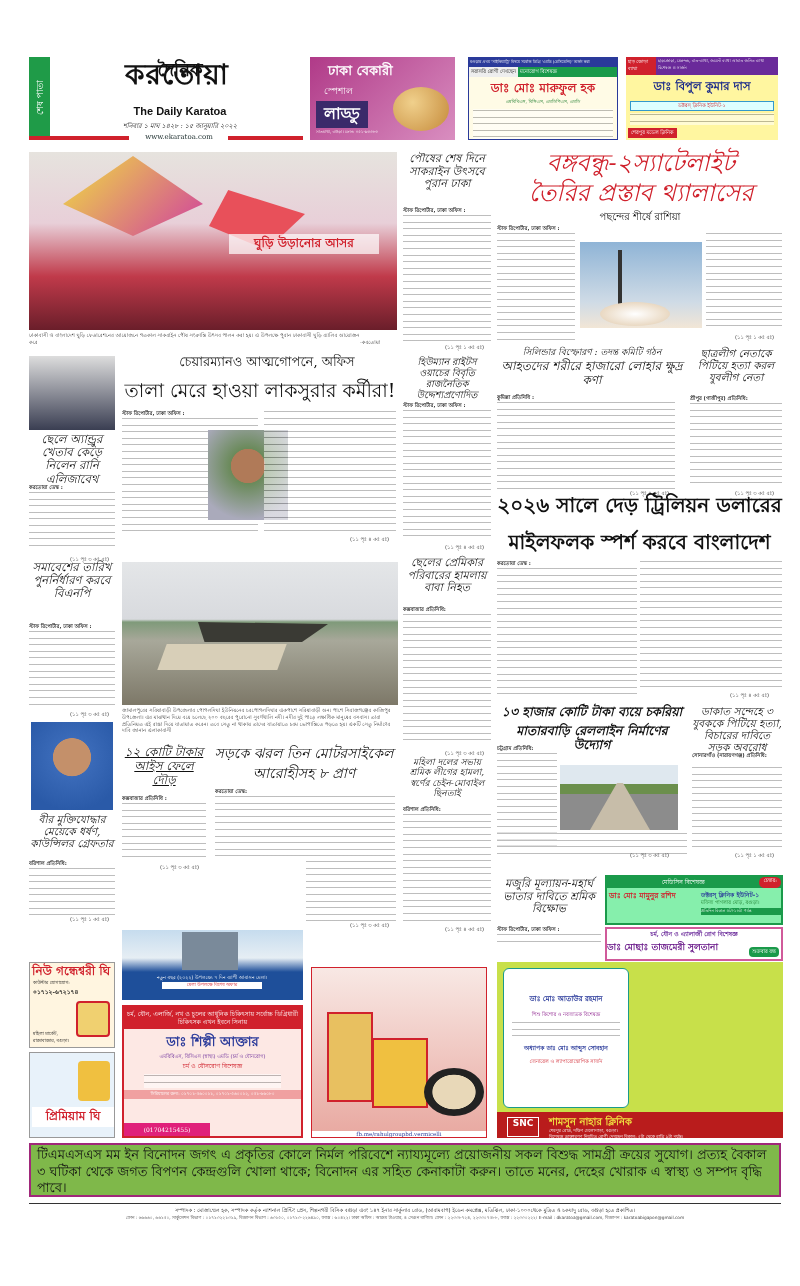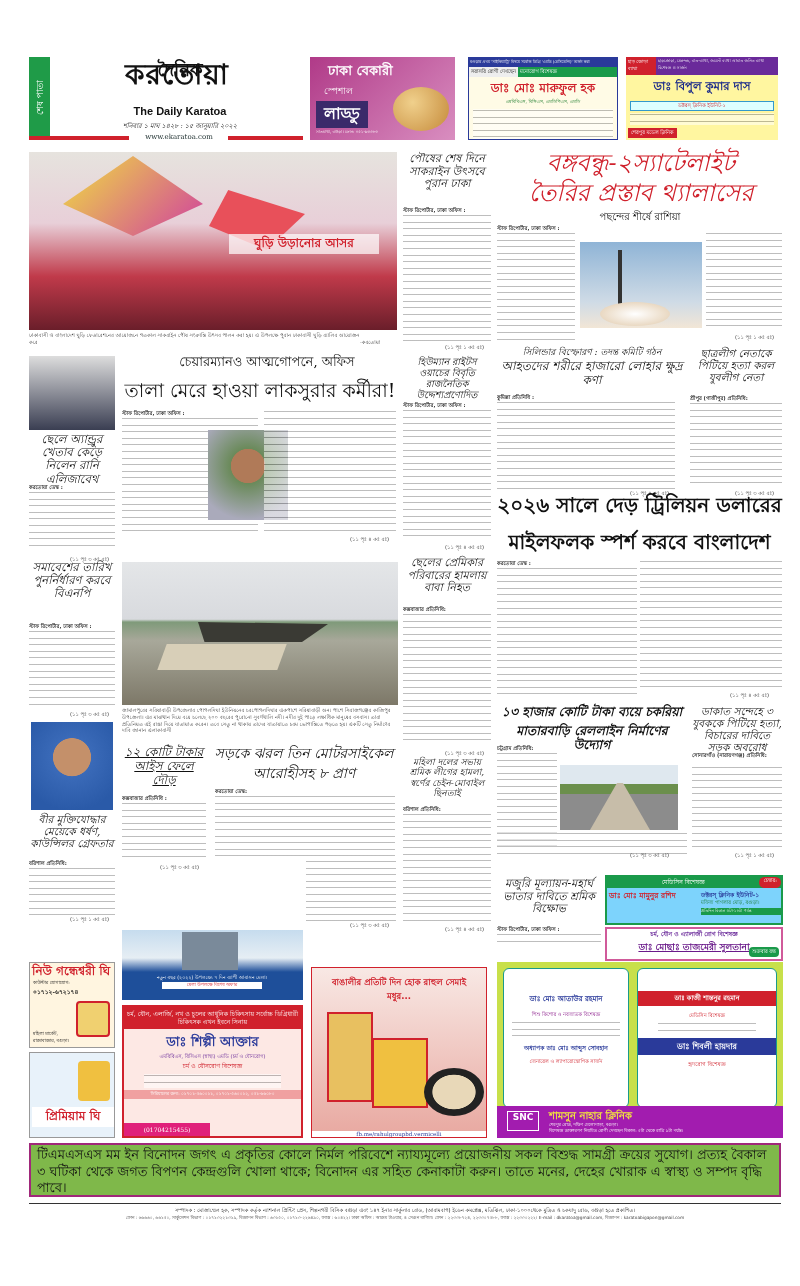--- a/index.html
+++ b/index.html
@@ -165,33 +165,33 @@
 
 <div class="abs hl" style="left:692px;top:705px;width:90px;font-size:10.5px;">ডাকাত সন্দেহে ৩ যুবককে পিটিয়ে হত্যা, বিচারের দাবিতে সড়ক অবরোধ</div>
 <div class="abs txt" style="left:692px;top:752px;width:90px;font-weight:bold;">সোনারগাঁও (নারায়ণগঞ্জ) প্রতিনিধি:</div>
 <div class="abs lines" style="left:692px;top:766px;width:90px;height:82px;"></div>
 <div class="abs txt" style="left:735px;top:852px;width:50px;">(১১ পৃঃ ১ কঃ রঃ)</div>
 
 <div class="abs hl" style="left:497px;top:878px;width:104px;font-size:11px;">মজুরি মূল্যায়ন-মহার্ঘ ভাতার দাবিতে শ্রমিক বিক্ষোভ</div>
 <div class="abs txt" style="left:497px;top:926px;width:104px;font-weight:bold;">স্টাফ রিপোর্টার, ঢাকা অফিস :</div>
 <div class="abs lines" style="left:497px;top:933px;width:104px;height:14px;"></div>
 
-<div class="abs ad" style="left:605px;top:875px;width:178px;height:50px;background:#7dd3fc;border:2px solid #1a9a4a;">
+<div class="abs ad" style="left:605px;top:875px;width:178px;height:50px;background:#86efac;border:2px solid #1a9a4a;">
   <div style="display:flex;background:#1a9a4a;">
     <span style="flex:1;color:#fff;font-size:6px;text-align:center;">মেডিসিন বিশেষজ্ঞ</span>
     <span style="background:#d0212c;color:#fff;font-size:5px;padding:0 4px;border-radius:6px;">চেম্বার:</span>
   </div>
   <div style="position:absolute;left:2px;top:13px;width:88px;color:#d0212c;font:bold 7.5px 'DejaVu Sans',sans-serif;">ডাঃ মোঃ মামুনুর রশিদ</div>
   <div style="position:absolute;left:94px;top:13px;width:82px;color:#2a3a9a;font:bold 6px 'DejaVu Sans',sans-serif;">ডক্টরস্ ক্লিনিক ইউনিট-১</div>
   <div style="position:absolute;left:94px;top:22px;width:82px;color:#1a7a2a;font-size:5px;">মফিজ পাগলার মোড়, বগুড়া।</div>
   <div style="position:absolute;left:94px;top:31px;width:82px;background:#1a9a4a;color:#fff;font-size:4px;">প্রতিদিন বিকাল ৫টা-১০টা পর্যন্ত</div>
 </div>
 <div class="abs ad" style="left:605px;top:927px;width:178px;height:34px;background:#fff;border:2px solid #d05a9a;">
   <div style="color:#6a2a9a;font-size:6px;text-align:center;font-weight:bold;">চর্ম, যৌন ও এ্যালার্জী রোগ বিশেষজ্ঞ</div>
-  <div style="color:#6a1a8a;font:bold 9px 'DejaVu Sans',sans-serif;text-align:center;text-decoration:underline;">ডাঃ মোছাঃ তাজমেরী সুলতানা</div>
+  <div style="color:#6a1a8a;font:bold 9px 'DejaVu Sans',sans-serif;">ডাঃ মোছাঃ তাজমেরী সুলতানা</div>
   <div style="position:absolute;right:2px;bottom:2px;background:#1a9a4a;color:#fff;font-size:5px;padding:1px 3px;border-radius:4px;">শুক্রবার বন্ধ</div>
 </div>
 
 <div class="abs ad" style="left:122px;top:930px;width:181px;height:70px;background:linear-gradient(180deg,#c6dcee 0%,#e6eef4 40%,#1e4f9a 60%,#1e4f9a 100%);border:none;">
   <div style="position:absolute;left:60px;top:2px;width:56px;height:38px;background:#7a8a9a;"></div>
   <div style="position:absolute;left:4px;top:44px;width:172px;color:#fff;font-size:4.8px;text-align:center;">নতুন বছর (২০২২) উপলক্ষ্যে ৭ দিন ব্যাপী আবাসন মেলা।</div>
   <div style="position:absolute;left:40px;top:52px;width:100px;background:#fff;color:#d0212c;font-size:4.5px;text-align:center;">মেলা উপলক্ষে বিশেষ অফার</div>
 </div>
 
 <div class="abs ad" style="left:29px;top:962px;width:86px;height:86px;background:#fff5e0;border:1px solid #999;">
@@ -210,43 +210,35 @@
   <div style="background:#d0212c;color:#fff;font-size:6.2px;text-align:center;padding:3px 2px;line-height:8px;">চর্ম, যৌন, এলার্জি, নখ ও চুলের আধুনিক চিকিৎসায় সর্বোচ্চ ডিগ্রিধারী চিকিৎসক এখন ইবনে সিনায়</div>
   <div style="color:#2a3a9a;font:bold 13px 'DejaVu Sans',sans-serif;text-align:center;margin-top:3px;">ডাঃ শিল্পী আক্তার</div>
   <div style="color:#6a2a9a;font-size:5px;text-align:center;">এমবিবিএস, বিসিএস (স্বাস্থ্য) এমডি (চর্ম ও যৌনরোগ)</div>
   <div style="color:#d0212c;font-size:6px;text-align:center;">চর্ম ও যৌনরোগ বিশেষজ্ঞ</div>
   <div class="lines" style="margin:2px 20px;height:14px;"></div>
   <div style="background:#f0a0a0;color:#fff;font-size:4.3px;text-align:center;padding:1px;">সিরিয়ালের জন্য: ০১৭০১-৫৬০০১১, ০১৭০১-৫৬০০১২, ০৫১-৬৬০৮০</div>
   <div style="position:absolute;left:0;bottom:0;width:86px;background:#e0207a;color:#fff;font-size:6px;text-align:center;padding:3px 0;">(01704215455)</div>
 </div>
 
 <div class="abs ad" style="left:311px;top:967px;width:176px;height:171px;background:linear-gradient(180deg,#f8e8e4,#e8a8a0);border:1px solid #d0212c;">
-  <div style="color:#d0212c;font:bold 8.5px 'DejaVu Sans',sans-serif;text-align:center;padding:8px 10px 0;">বাঙালীর প্রতিটি দিন হোক রাহুল সেমাই মধুর...</div>
   <div style="position:absolute;left:15px;top:44px;width:46px;height:90px;background:#e8c060;border:2px solid #d0212c;"></div>
   <div style="position:absolute;left:60px;top:70px;width:56px;height:70px;background:#f0c040;border:2px solid #d0212c;"></div>
   <div style="position:absolute;left:112px;top:100px;width:60px;height:48px;border-radius:50%;background:radial-gradient(#e8d8b8 50%,#222 52%);"></div>
   <div style="position:absolute;left:0;bottom:0;width:100%;background:#fff;color:#2a3a9a;font-size:5.5px;text-align:center;">fb.me/rahulgroupbd.vermicelli</div>
 </div>
 
 <div class="abs ad" style="left:497px;top:962px;width:286px;height:176px;background:#c8e04a;border:none;">
   <div class="ad" style="position:absolute;left:6px;top:6px;width:126px;height:140px;background:#fff;border:1px solid #1a9a8a;border-radius:6px;">
     <div style="color:#2a3a9a;font:bold 7px 'DejaVu Sans',sans-serif;text-align:center;margin-top:24px;">ডাঃ মোঃ আতাউর রহমান</div>
     <div style="color:#8a1a8a;font-size:5px;text-align:center;margin-top:6px;">শিশু কিশোর ও নবজাতক বিশেষজ্ঞ</div>
     <div class="lines" style="margin:2px 8px;height:20px;"></div>
     <div style="color:#2a3a9a;font:bold 6px 'DejaVu Sans',sans-serif;text-align:center;">অধ্যাপক ডাঃ মোঃ আব্দুস সোবহান</div>
     <div style="color:#d0212c;font-size:5px;text-align:center;margin-top:4px;">জেনারেল ও ল্যাপারোস্কোপিক সার্জন</div>
   </div>
-  <div class="ad" style="position:absolute;left:140px;top:6px;width:140px;height:140px;background:#fff;border:1px solid #1a9a8a;border-radius:6px;">
-    <div style="background:#d0212c;color:#fff;font:bold 6.5px 'DejaVu Sans',sans-serif;text-align:center;padding:2px;margin-top:22px;">ডাঃ কাজী শান্তনুর রহমান</div>
-    <div style="color:#d0212c;font-size:5px;text-align:center;margin-top:6px;">মেডিসিন বিশেষজ্ঞ</div>
-    <div class="lines" style="margin:2px 20px;height:14px;"></div>
-    <div style="background:#2a3a9a;color:#fff;font:bold 8px 'DejaVu Sans',sans-serif;text-align:center;padding:2px;">ডাঃ শিবলী হায়দার</div>
-    <div style="color:#d0212c;font-size:5.5px;text-align:center;margin-top:6px;">হৃদরোগ বিশেষজ্ঞ</div>
-  </div>
-  <div style="position:absolute;left:0;bottom:0;width:100%;height:32px;background:#a21caf;">
+  <div style="position:absolute;left:0;bottom:0;width:100%;height:26px;background:#b91c1c;">
     <div style="position:absolute;left:10px;top:5px;width:32px;height:20px;border:1px solid #fff;color:#fff;font:bold 9px 'DejaVu Sans',sans-serif;text-align:center;">SNC</div>
     <div style="position:absolute;left:52px;top:2px;color:#f0e040;font:bold 10px 'DejaVu Sans',sans-serif;">শামসুন নাহার ক্লিনিক</div>
     <div style="position:absolute;left:52px;top:16px;color:#fff;font-size:4.3px;">শেরপুর রোড, দক্ষিণ চেলোপাড়া, বগুড়া।</div>
     <div style="position:absolute;left:52px;top:22px;color:#fff;font-size:4.3px;">বিশেষজ্ঞ ডাক্তারগণ নিয়মিত রোগী দেখছেন বিকাল: ৫টা থেকে রাত্রি ৯টা পর্যন্ত।</div>
   </div>
 </div>
 
 <div class="abs" style="left:29px;top:1143px;width:752px;height:54px;background:#7fb84a;border:2px solid #a0287a;color:#111;font:13px/16.5px 'DejaVu Sans',sans-serif;padding:2px 6px;overflow:hidden;">টিএমএসএস মম ইন বিনোদন জগৎ এ প্রকৃতির কোলে নির্মল পরিবেশে ন্যায্যমূল্যে প্রয়োজনীয় সকল বিশুদ্ধ সামগ্রী ক্রয়ের সুযোগ। প্রত্যহ বৈকাল ৩ ঘটিকা থেকে জগত বিপণন কেন্দ্রগুলি খোলা থাকে; বিনোদন এর সহিত কেনাকাটা করুন। তাতে মনের, দেহের খোরাক এ স্বাস্থ্য ও সম্পদ বৃদ্ধি পাবে।</div>
 
 <div class="abs" style="left:29px;top:1203px;width:752px;height:1px;background:#333;"></div>

